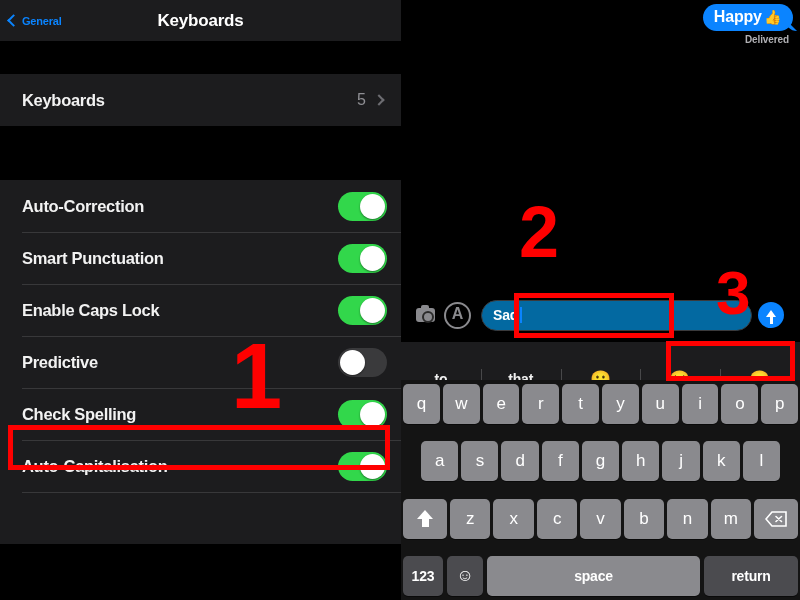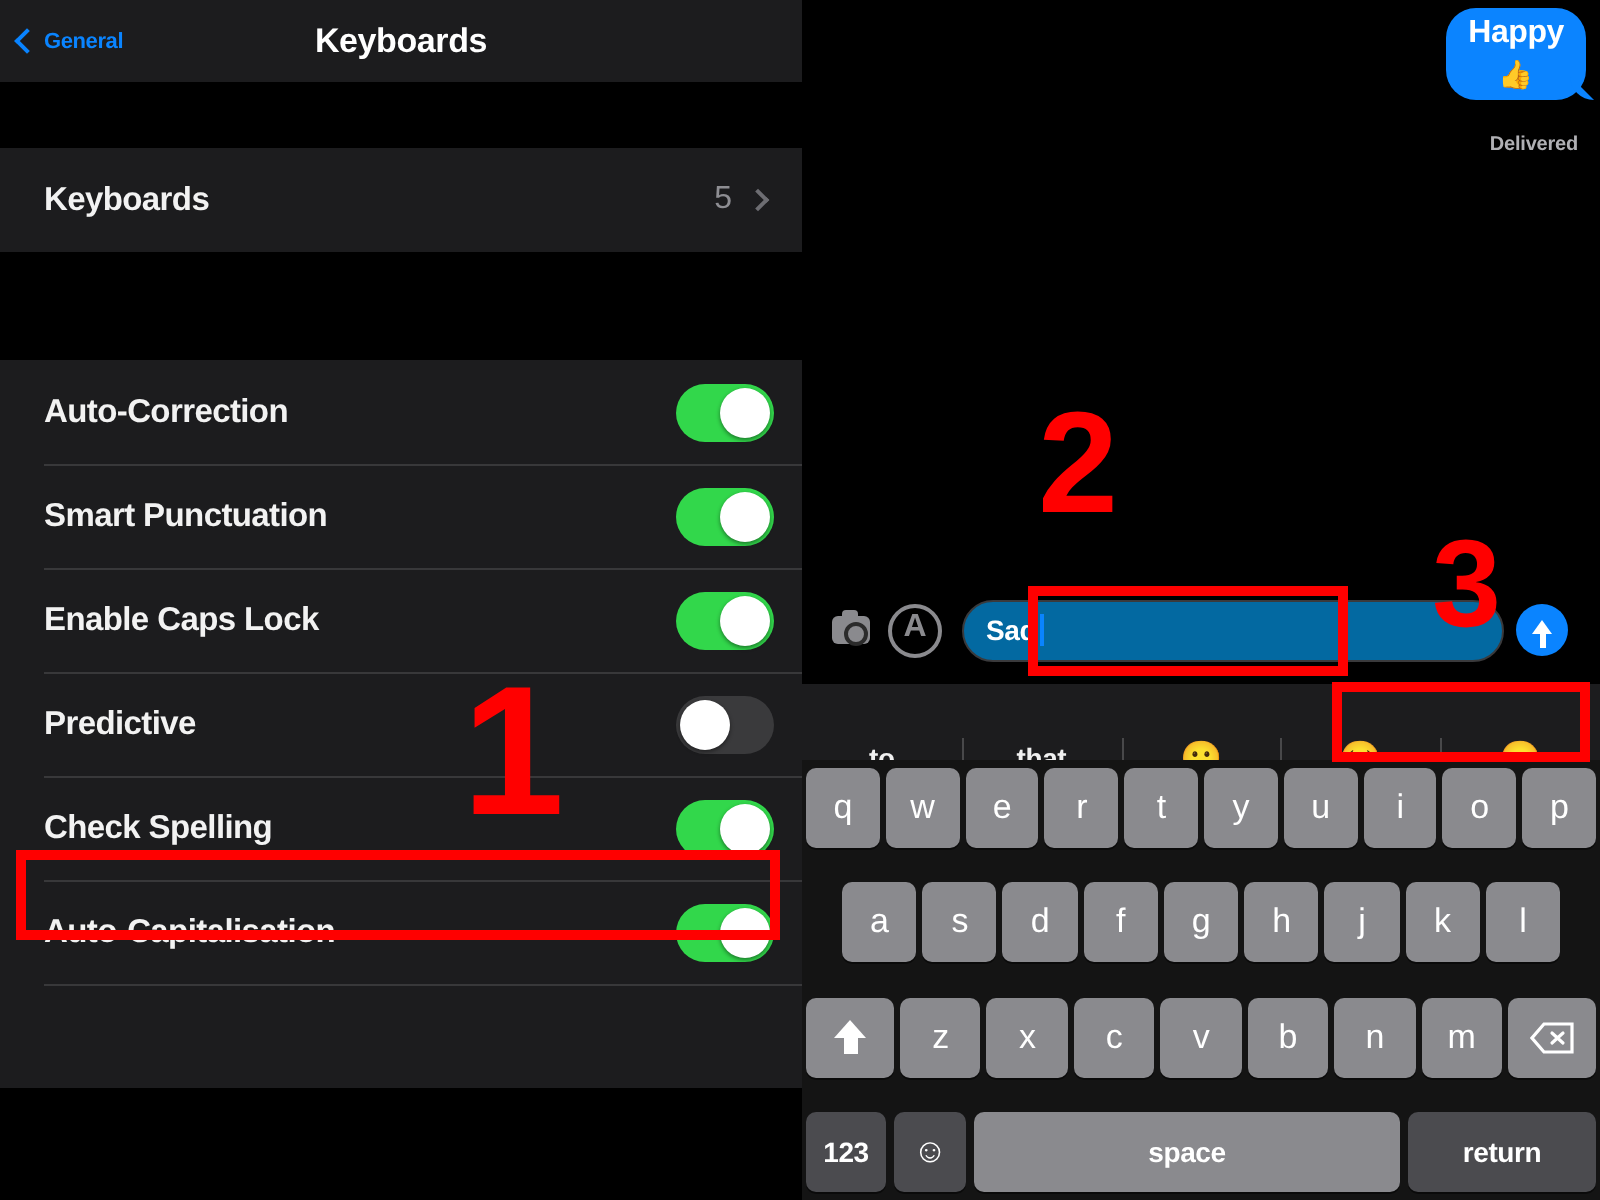--- a/index.html
+++ b/index.html
@@ -80,32 +80,32 @@
     background: #000; overflow: hidden;
   }
   .bubble-wrap {
     position: absolute; right: 7px; top: 4px;
     display: flex; flex-direction: column; align-items: flex-end;
   }
   .bubble {
     position: relative; background: #0b84ff; color: #fff;
     border-radius: 15px; padding: 4px 11px 5px 11px;
     font-size: 16px; font-weight: 600; letter-spacing: -0.2px;
-    display: flex; align-items: center; gap: 3px; flex-direction: column;
+    display: flex; align-items: center; gap: 3px;
   }
   .bubble::after {
     content: ""; position: absolute; right: -4px; bottom: 0;
     width: 12px; height: 12px; background: #0b84ff;
     border-bottom-left-radius: 12px;
     clip-path: polygon(0 0, 100% 100%, 0 100%);
   }
   .bubble .emj { font-size: 14px; }
   .delivered {
     color: #b0b0b4; font-size: 10px; font-weight: 600;
-    margin-top: 17px; margin-right: 4px; letter-spacing: -0.1px;
+    margin-top: 3px; margin-right: 4px; letter-spacing: -0.1px;
   }
 
   
   .input-bar {
     position: absolute; left: 0; right: 0; top: 292px; height: 46px;
     display: flex; align-items: center; padding: 0 6px;
   }
   .icon-circle {
     width: 27px; height: 27px; border-radius: 50%;
     background: #7c7c80; display: flex; align-items: center;

